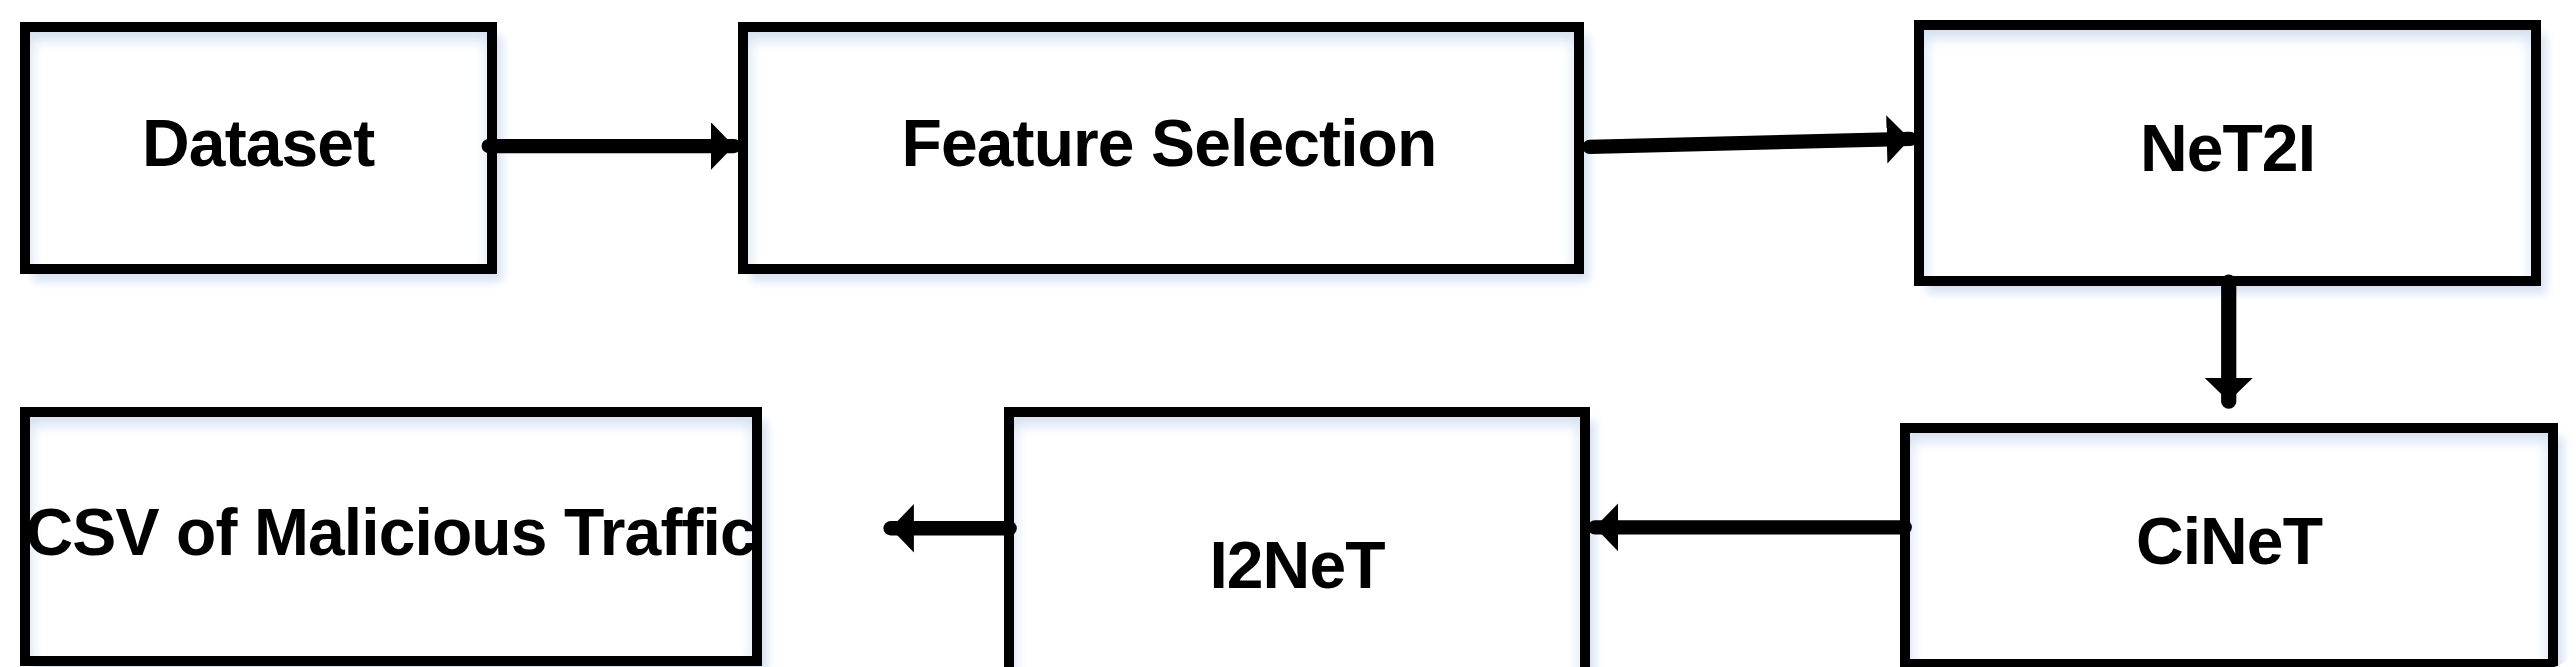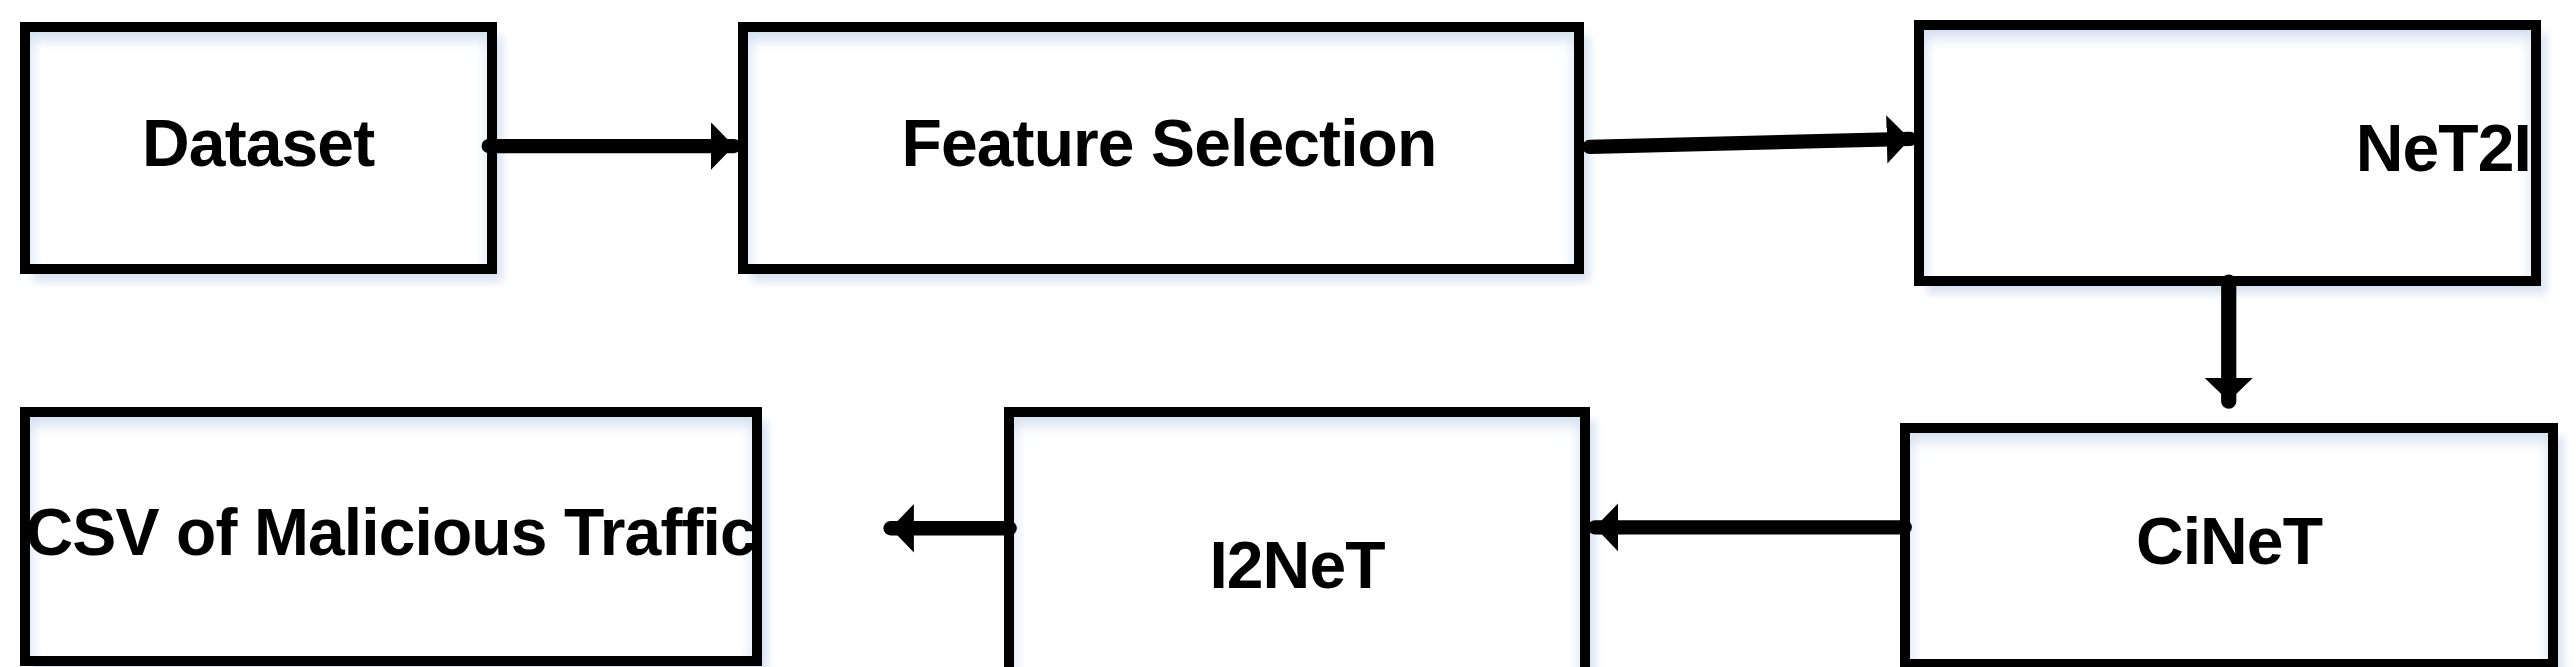--- a/index.html
+++ b/index.html
@@ -7,20 +7,21 @@
     padding: 0;
     background: #ffffff;
   }
   .canvas {
     position: relative;
     width: 2576px;
     height: 668px;
     background: #ffffff;
     overflow: hidden;
     font-family: "Liberation Sans", "DejaVu Sans", sans-serif;
+    border-radius: 29px;
   }
   .arrows {
     position: absolute;
     left: 0;
     top: 0;
     width: 2576px;
     height: 668px;
     z-index: 2;
   }
   .node {
@@ -43,21 +44,21 @@
     font-size: 66px;
     font-weight: 700;
     letter-spacing: -0.9px;
     color: #000000;
     white-space: nowrap;
     transform: translateY(-5.4px);
   }
   
   #node-dataset            { left: 19.7px;   top: 21.5px;  width: 477px; height: 252px; }
   #node-feature-selection  { left: 738px;  top: 21.5px;  width: 846px; height: 252px; padding-left: 16px; }
-  #node-net2i              { left: 1914px; top: 19.7px;  width: 627px; height: 266px; justify-content: flex-end; }
+  #node-net2i              { left: 1914px; top: 19.7px;  width: 627px; height: 266px; }
   #node-csv                { left: 19.7px;   top: 407px; width: 742px; height: 259px; }
   #node-i2net              { left: 1004px; top: 407px; width: 586px; height: 325px; }
   #node-cinet              { left: 1900px; top: 407px; width: 658px; height: 246px; margin-top: 16px; }
 </style>
 </head>
 <body>
 
 <div class="canvas">
 
   <svg class="arrows" viewBox="0 0 2878 746" xmlns="http://www.w3.org/2000/svg" aria-hidden="true">

